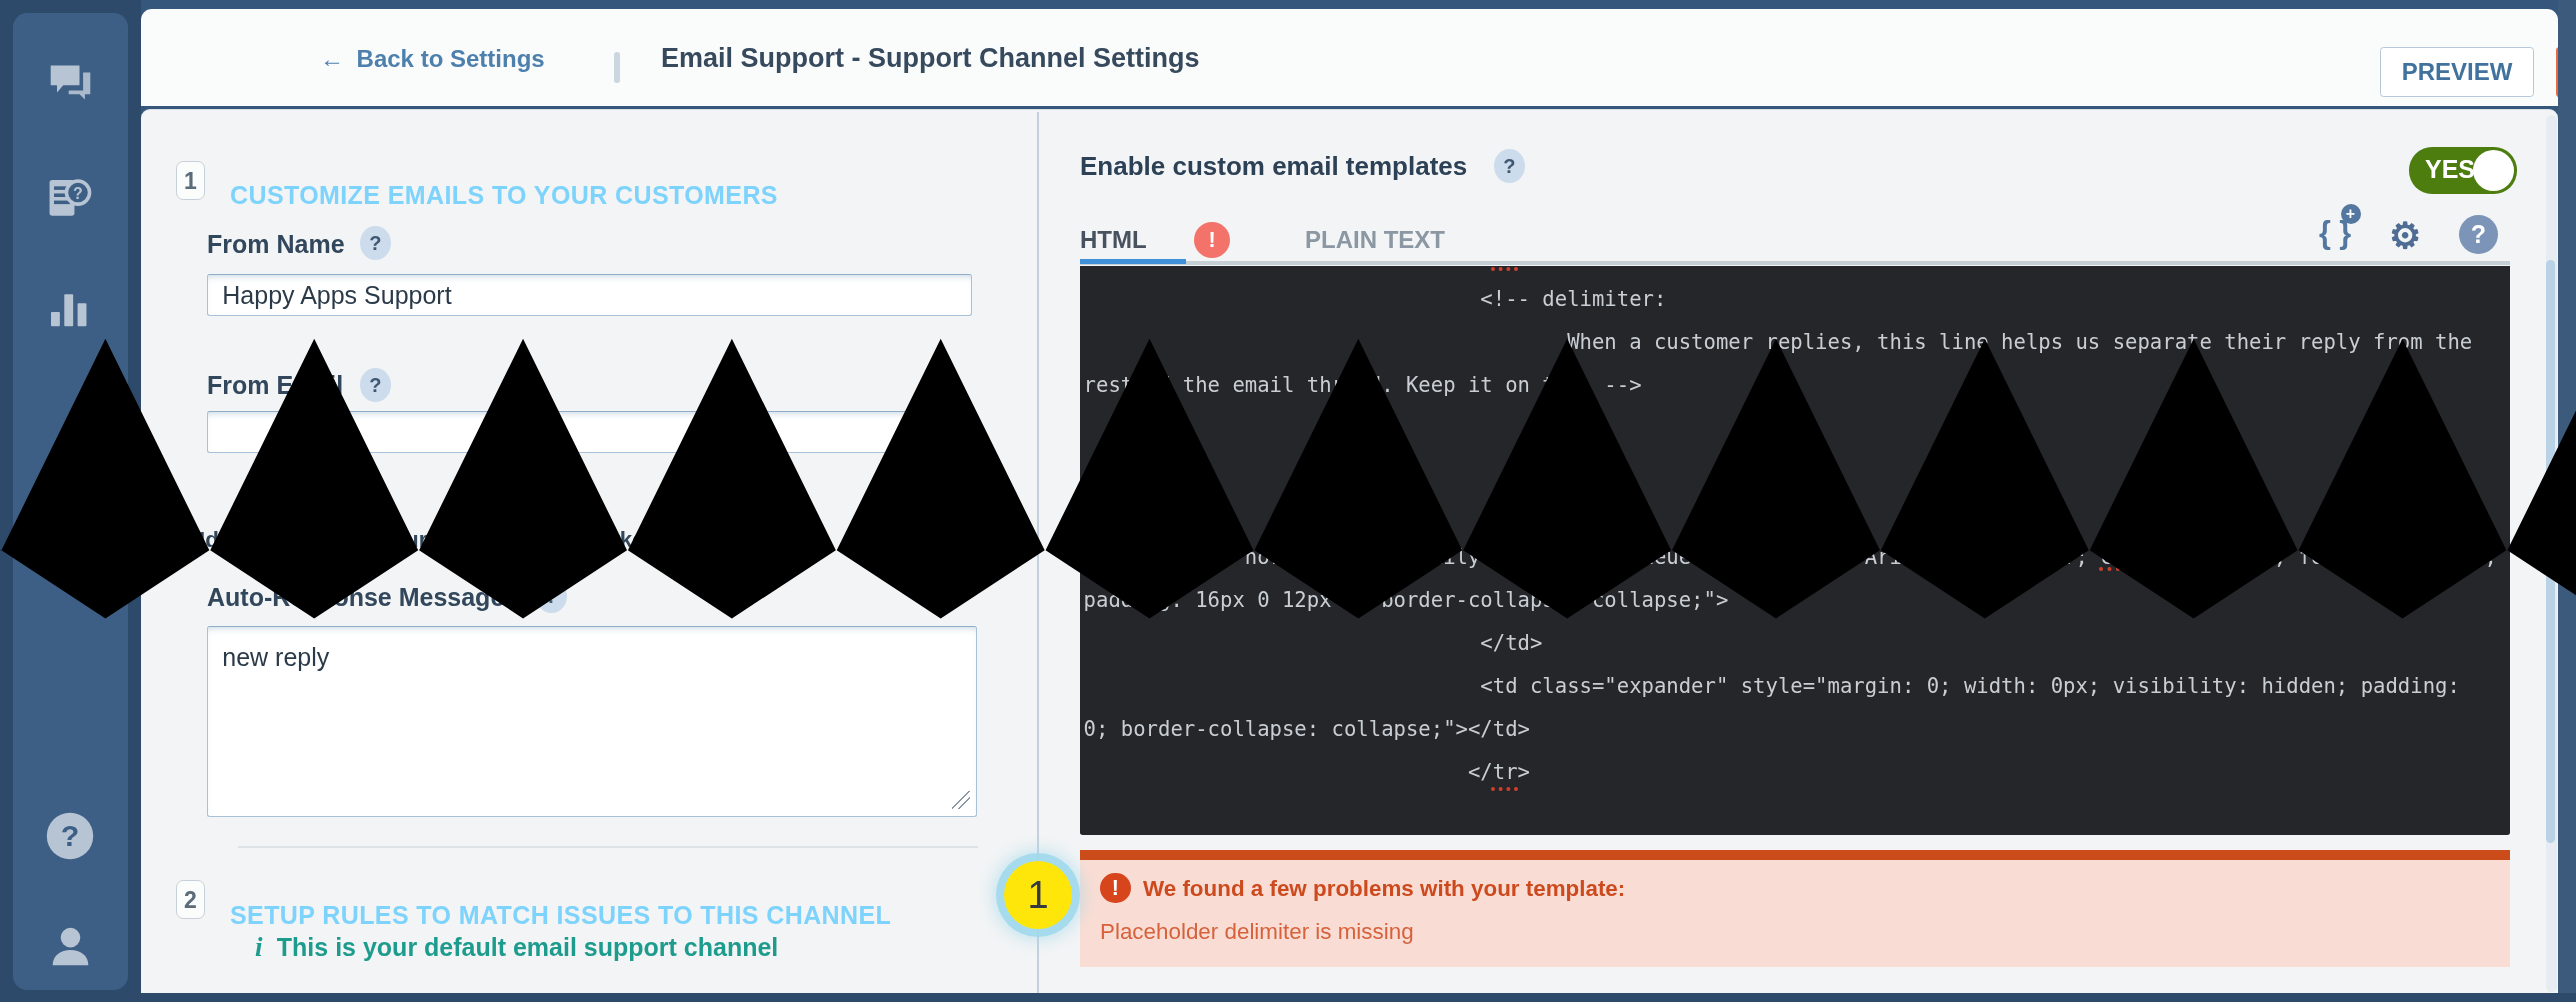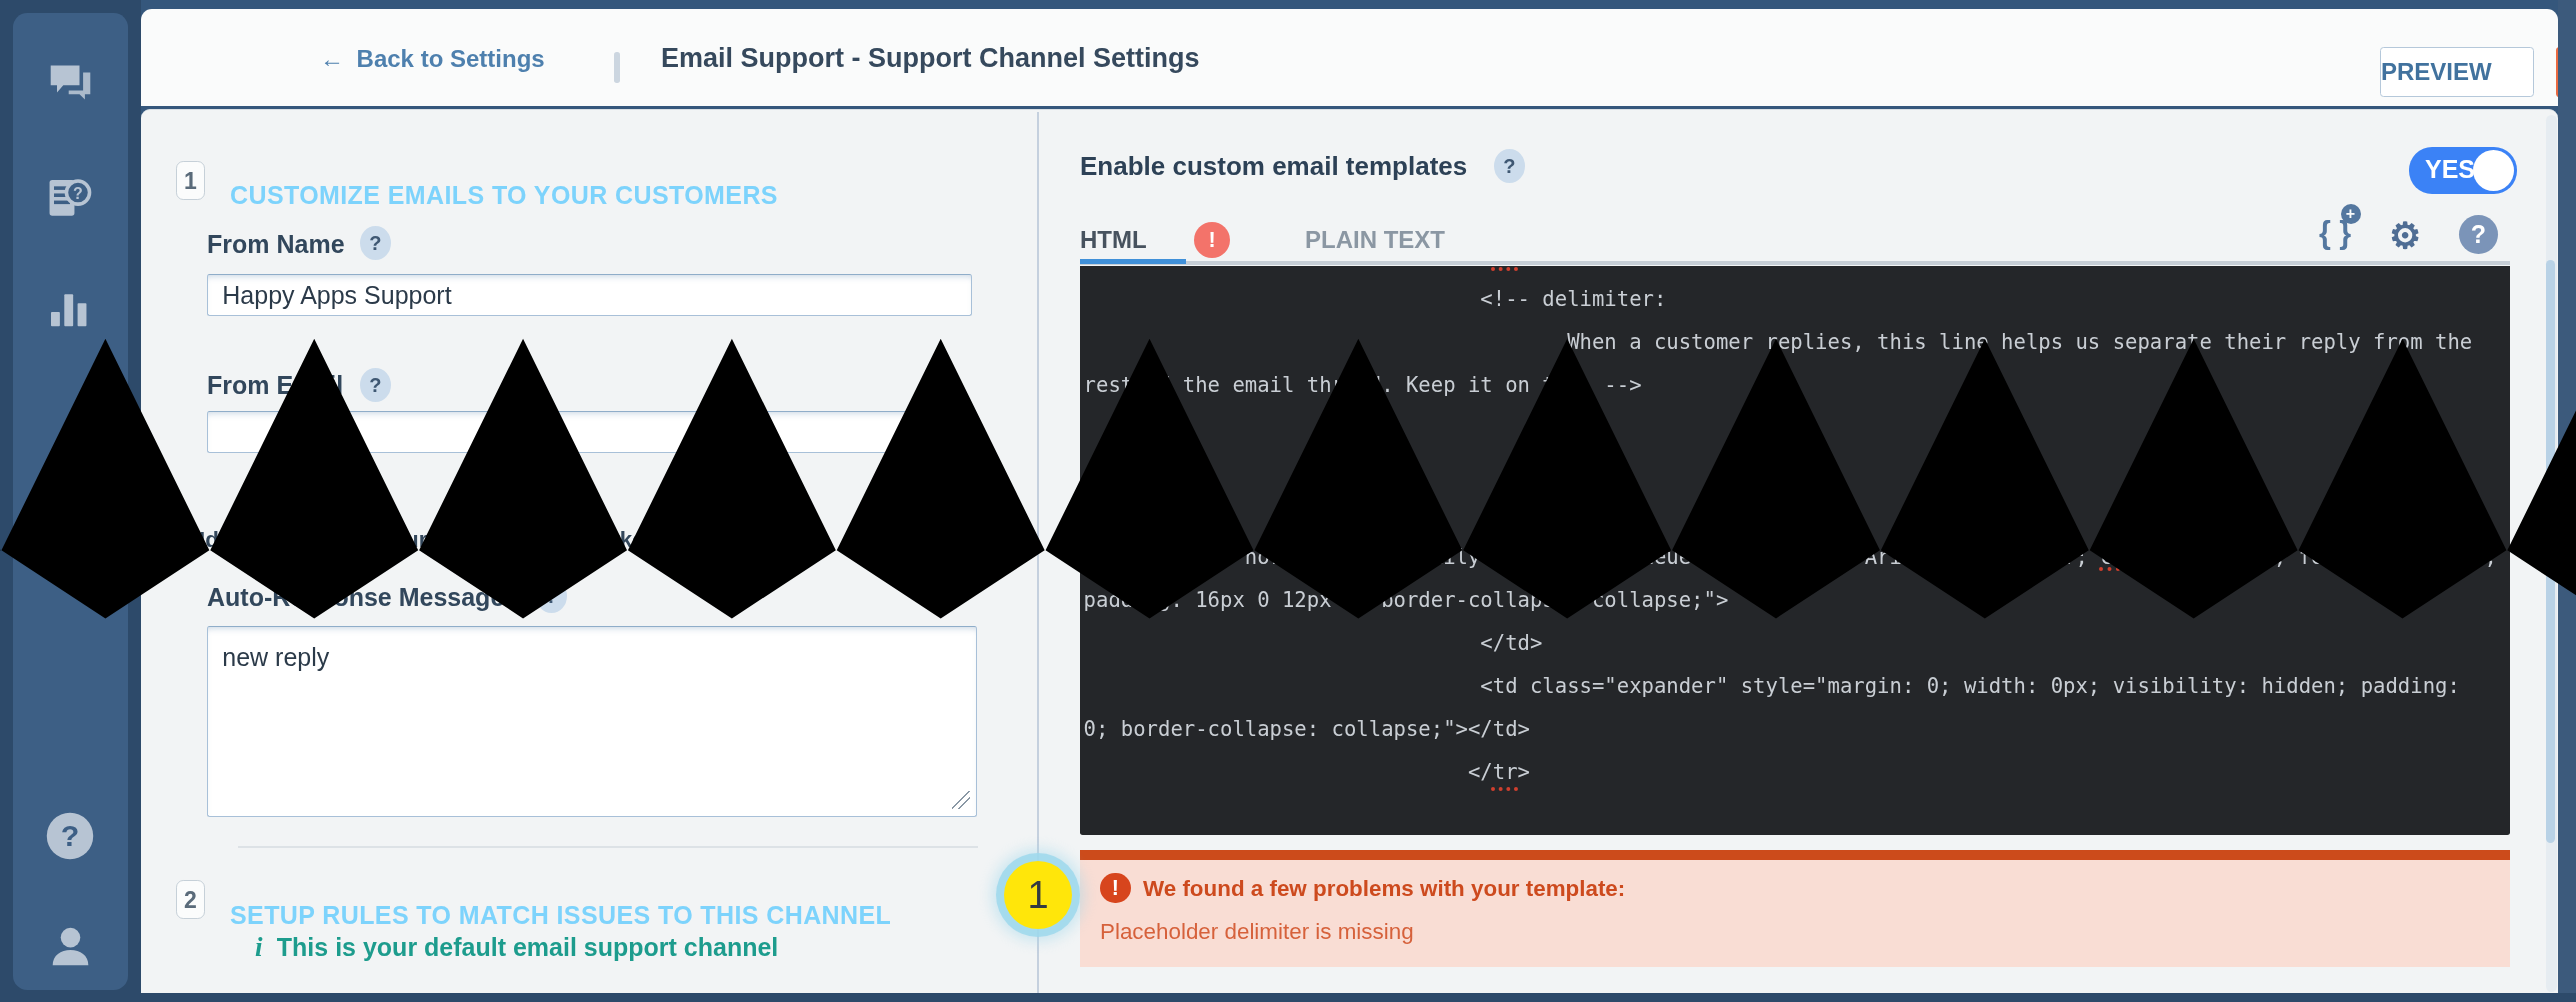--- a/index.html
+++ b/index.html
@@ -11,21 +11,21 @@
   .sidebar { position:absolute; left:0; top:0; width:141px; height:1002px; background:#2d4a6a; }
   .sidebar-inner { position:absolute; left:12.6px; top:12.6px; width:115px; height:977px; background:#3d5f85; border-radius:14.3px; }
   .side-ic { position:absolute; left:0; width:115px; display:flex; justify-content:center; color:#b7c4d3; }
 
   
   .header-card { position:absolute; left:141px; top:9px; width:2417px; height:97px; background:#fafbfb; border-radius:10.8px 10.8px 0 0; }
   .back-link { position:absolute; left:179px; top:36px; font-size:24px; font-weight:bold; color:#4e80ae; }
   .back-arrow { margin-right:12.6px; font-weight:bold; }
   .hdr-sep { position:absolute; left:473px; top:43px; width:6.3px; height:30.5px; background:#ccd6e0; border-radius:2.7px; }
   .page-title { position:absolute; left:520px; top:34px; font-size:27px; font-weight:bold; color:#36495d; }
-  .btn-preview { position:absolute; left:2239px; top:38px; width:154px; height:50px; background:#ffffff; border:1.8px solid #b5c8da; border-radius:3.6px; color:#41729e; font-size:24px; font-weight:bold; line-height:47px; }
+  .btn-preview { position:absolute; left:2239px; top:38px; width:154px; height:50px; background:#ffffff; border:1.8px solid #b5c8da; border-radius:3.6px; color:#41729e; font-size:24px; font-weight:bold; text-align:center; line-height:47px; }
   .btn-save { position:absolute; left:2415px; top:38px; width:113px; height:50px; background:#e96a41; border-radius:3.6px; color:#ffffff; font-size:24px; font-weight:bold; text-align:center; line-height:50px; }
 
   
   .content-card { position:absolute; left:141px; top:109px; width:2417px; height:884px; background:#f2f4f5; border-top:1.8px solid #d9dfe4; border-radius:9px 9px 0 0; }
   .panel-divider { position:absolute; left:1037px; top:112px; width:1.8px; height:881px; background:#c5d0de; }
 
   
   .sec-num { position:absolute; width:29px; height:39px; border:1.8px solid #c6d0d8; border-radius:7.2px; background:#fbfcfc; color:#5a6b7a; font-size:23px; font-weight:bold; text-align:center; line-height:38px; }
   .sec-title { position:absolute; font-size:25px; font-weight:bold; color:#7dd3fc; letter-spacing:0.4px;margin-top:12px; }
   .fld-label { position:absolute; font-size:25px; font-weight:bold; color:#32475c; }
@@ -34,21 +34,21 @@
   .txt-area { position:absolute; left:207px; top:626px; width:770px; height:191px; background:#ffffff; border:1.8px solid #a8c0d8; border-top-color:#8fadc9; border-radius:2.7px; box-shadow:inset 0 5.4px 7.2px -4.5px rgba(90,130,170,.35); font-family:"Liberation Sans",sans-serif; font-size:25px; color:#2b3a49; padding:16px 14.3px; resize:none; }
   .resize-grip { position:absolute; left:952px; top:791px; width:18px; height:18px; background:
       linear-gradient(135deg, transparent 0 45%, #8a98a5 45% 52%, transparent 52% 65%, #8a98a5 65% 72%, transparent 72%); }
   .hr-left { position:absolute; left:238px; top:846px; width:740px; height:1.8px; background:#dde2e6; }
   .frag { position:absolute; font-size:22.4px; font-weight:bold; color:#33475b; top:527px; }
   .default-note { position:absolute; left:255px; top:932px; font-size:25px; font-weight:bold; color:#1d9c8d; }
   .info-i { font-style:italic; font-family:"Liberation Serif",serif; margin-right:14.3px; font-size:27px; }
 
   
   .enable-title { position:absolute; left:1080px; top:151px; font-size:26px; font-weight:bold; color:#2d4156; }
-  .toggle { position:absolute; left:2409px; top:147px; width:108px; height:47px; background:#3b82f6; border-radius:23px; }
+  .toggle { position:absolute; left:2409px; top:147px; width:108px; height:47px; background:#4d7c0f; border-radius:23px; }
   .toggle-label { position:absolute; left:16px; top:8px; color:#ffffff; font-size:25px; font-weight:bold; }
   .toggle-knob { position:absolute; right:2.7px; top:2.7px; width:41px; height:41px; background:#ffffff; border-radius:50%; }
   .tab { position:absolute; top:226px; font-size:24px; font-weight:bold; }
   .tab-html { left:1080px; color:#47525e; }
   .tab-plain { left:1305px; color:#8b97a3; }
   .tab-err-badge { position:absolute; left:1194px; top:222px; width:36px; height:36px; background:#f3736a; border-radius:50%; color:#fff; font-size:21.5px; font-weight:bold; text-align:center; line-height:36px; }
   .ed-icons { position:absolute; top:215px; color:#54779f; font-size:30.5px; font-weight:bold; }
   .icon-placeholder { left:2319px; }
   .icon-gear { left:2389px; font-size:36px; color:#4f6d94; }
   .icon-help-circle { left:2459px; width:39px; height:39px; background:#7b94b8; border-radius:50%; color:#fff; font-size:25px; text-align:center; line-height:39px; }

